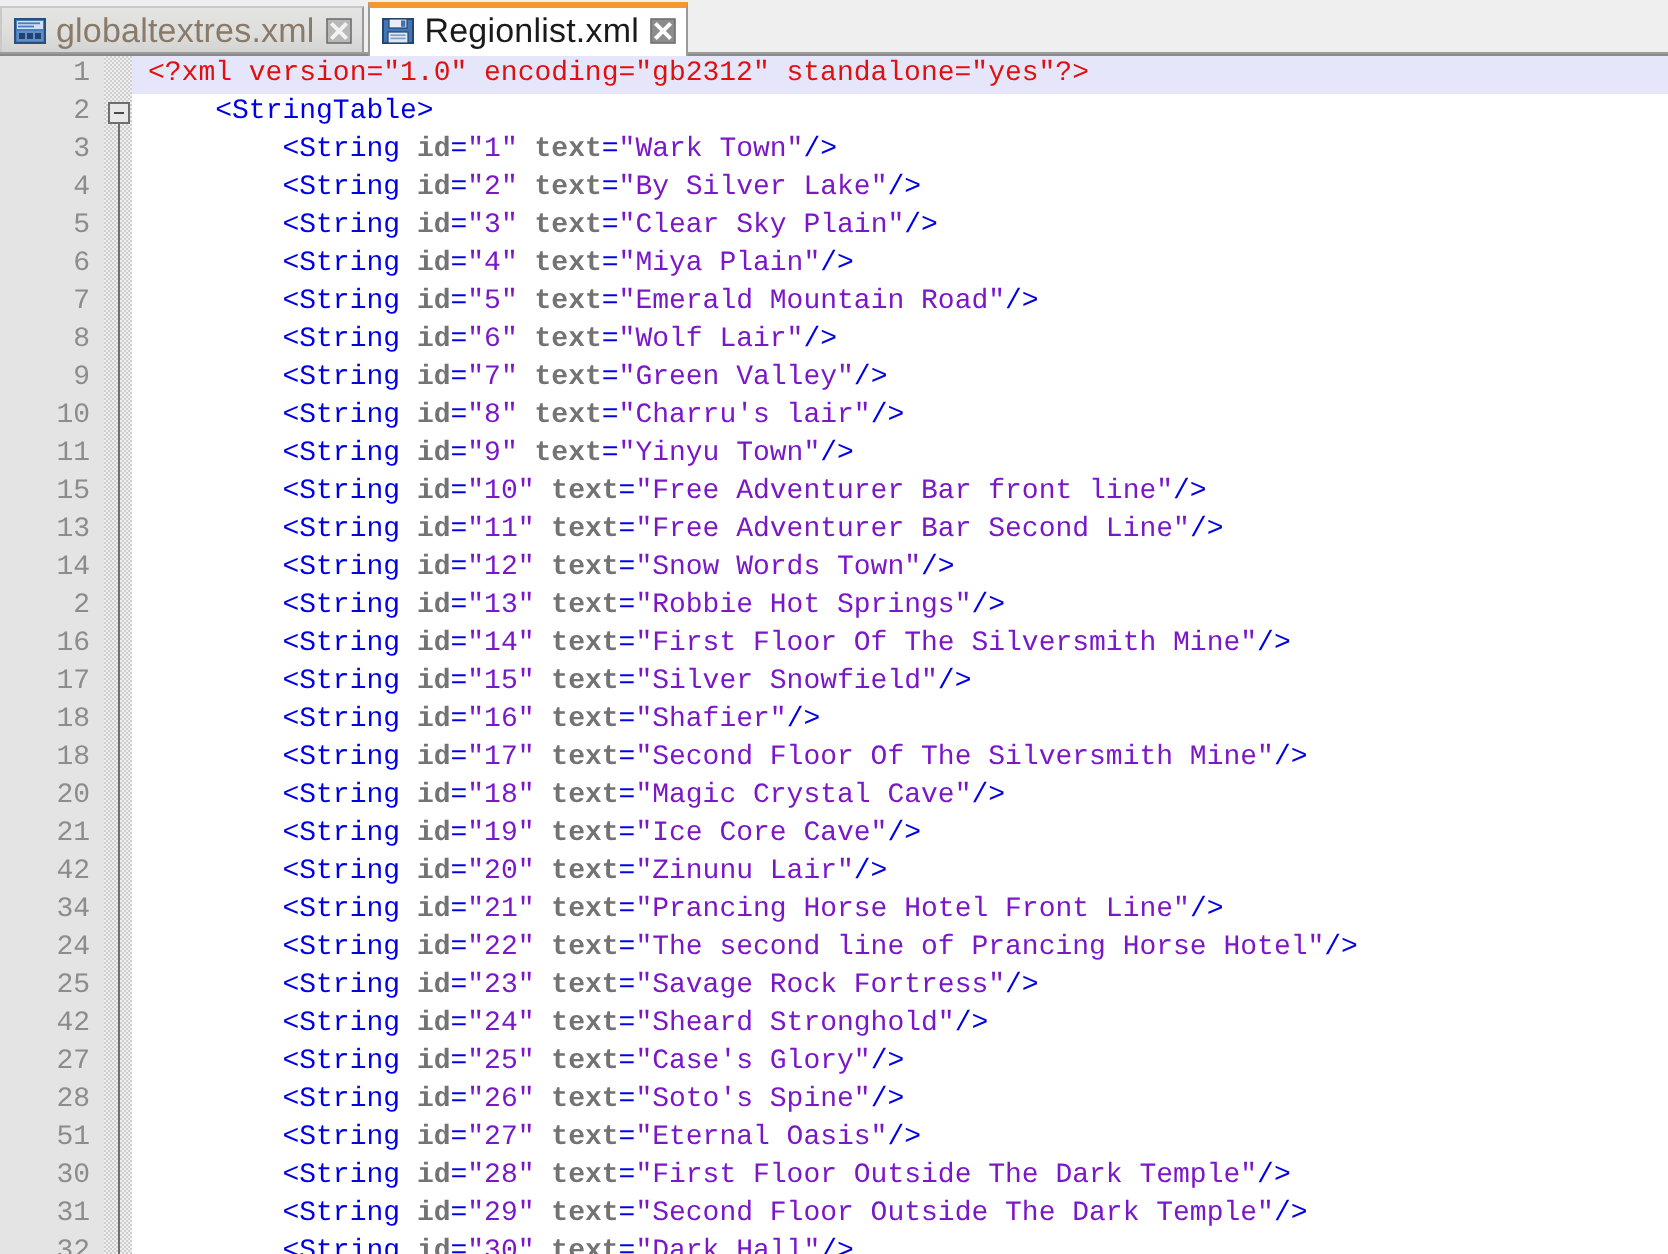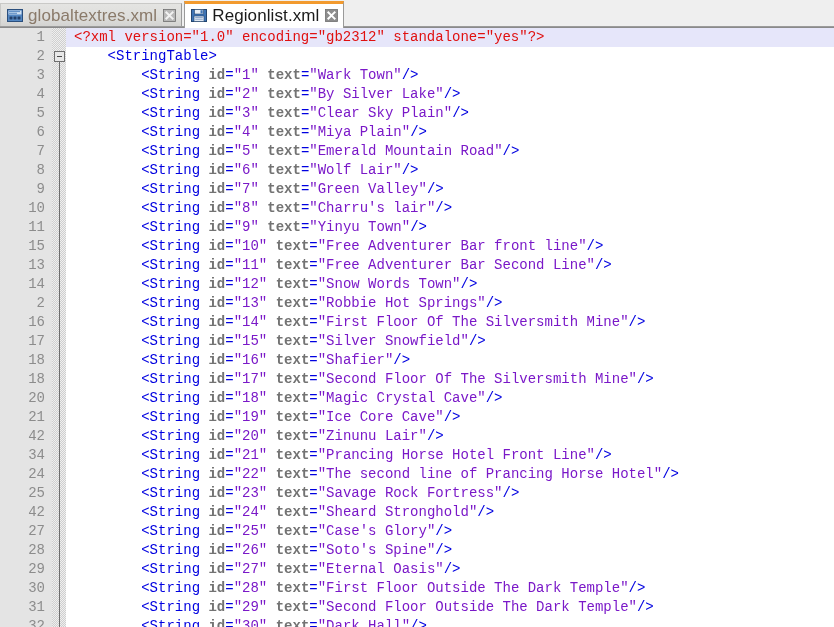--- a/index.html
+++ b/index.html
@@ -234,21 +234,21 @@
       <div class="lnum">18</div>
       <div class="lnum">20</div>
       <div class="lnum">21</div>
       <div class="lnum">42</div>
       <div class="lnum">34</div>
       <div class="lnum">24</div>
       <div class="lnum">25</div>
       <div class="lnum">42</div>
       <div class="lnum">27</div>
       <div class="lnum">28</div>
-      <div class="lnum">29</div>
+      <div class="lnum">51</div>
       <div class="lnum">30</div>
       <div class="lnum">31</div>
       <div class="lnum">32</div>
     </div>
   <div id="foldmargin">
       <div class="fold-box" style="top: 23px;"></div>
       <div class="fold-line" style="top: 34px; height: 565px;"></div>
     </div>
   <div id="codearea">
     <div id="currentline" style="top: 0px;"></div>

